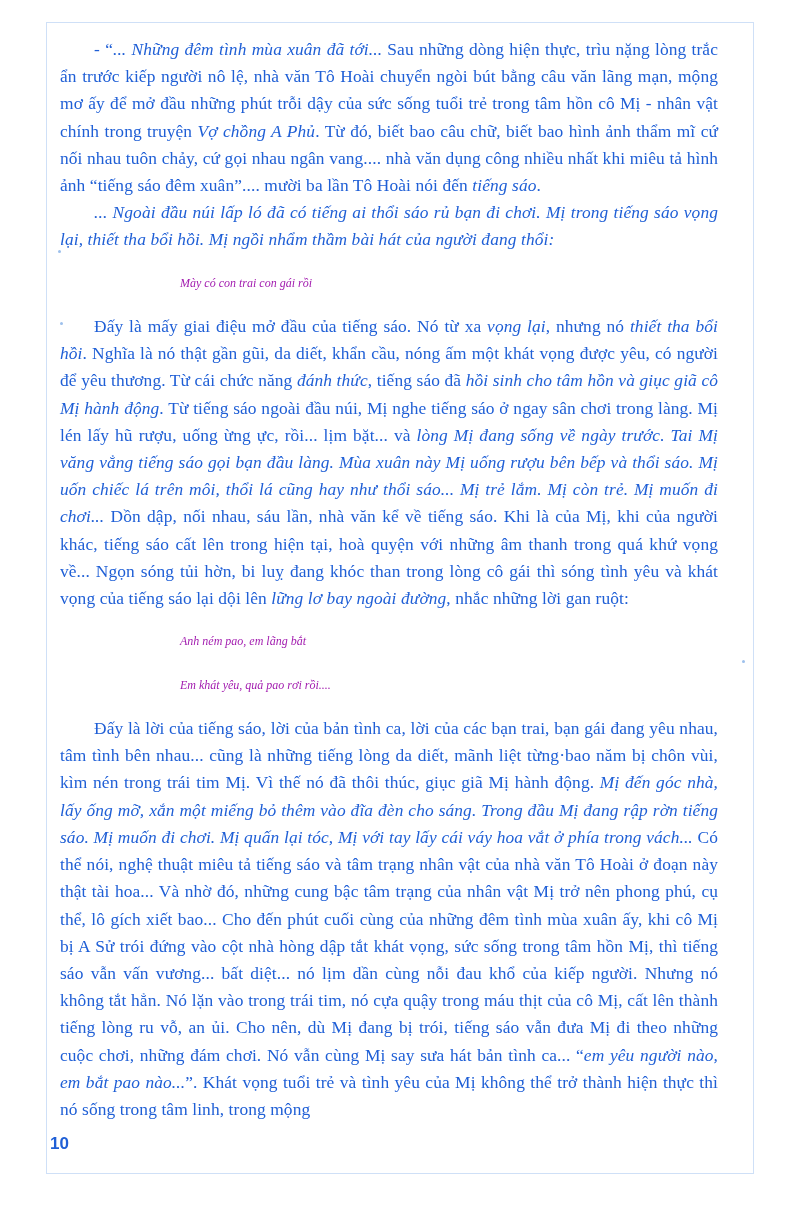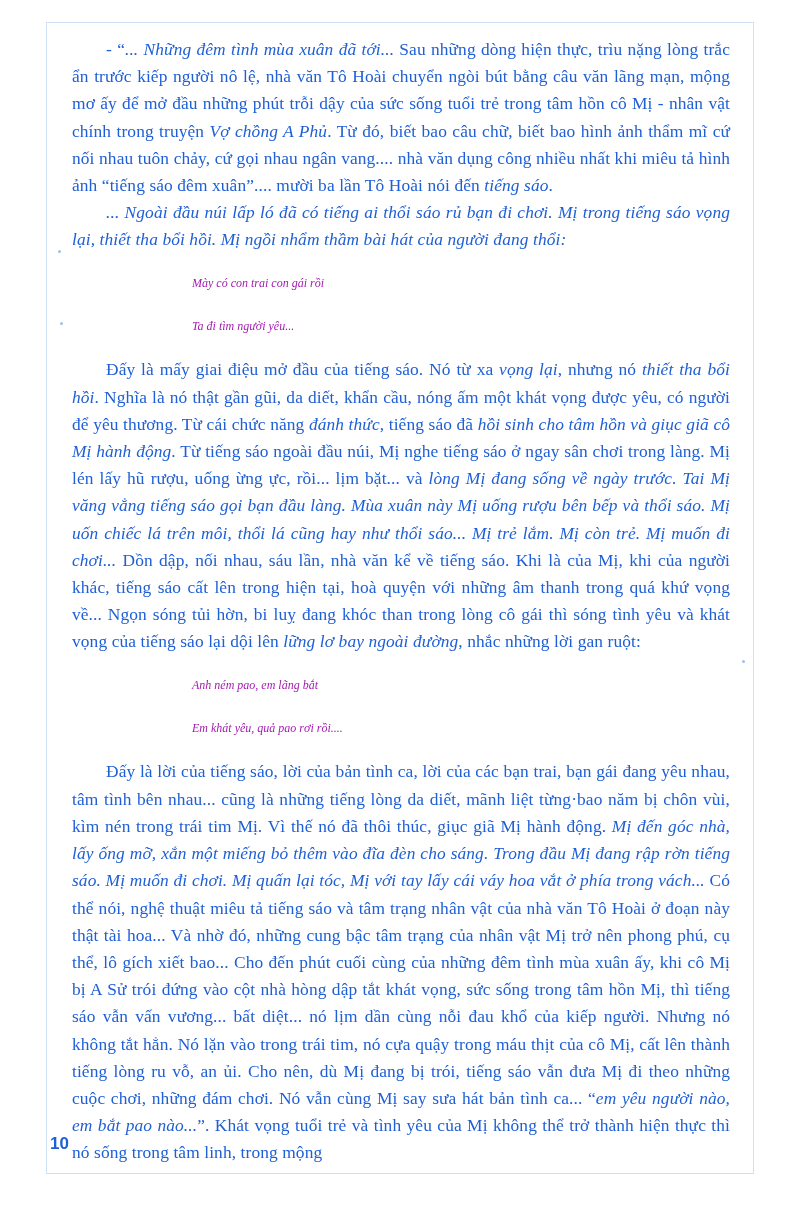--- a/index.html
+++ b/index.html
@@ -20,21 +20,21 @@
     position: absolute;
     left: 46px;
     top: 22px;
     width: 706px;
     height: 1150px;
     border: 1px solid #cfe0f7;
     pointer-events: none;
   }
   .content {
     position: absolute;
-    left: 72px;
+    left: 60px;
     top: 36px;
     width: 658px;
   }
   .para {
     margin: 0 0 0 0;
     font-size: 17.4px;
     line-height: 27.2px;
     text-align: justify;
     text-justify: inter-word;
     color: #1f5fd6;
@@ -87,21 +87,20 @@
   <span class="dot-left speck2"></span>
   <span class="dot-left speck3"></span>
 
   <div class="content">
 
     <p class="para indent" id="p1"><span>- “</span><span class="it">... Những đêm tình mùa xuân đã tới...</span><span> Sau những dòng hiện thực, trìu nặng lòng trắc ẩn trước kiếp người nô lệ, nhà văn Tô Hoài chuyển ngòi bút bằng câu văn lãng mạn, mộng mơ ấy để mở đầu những phút trỗi dậy của sức sống tuổi trẻ trong tâm hồn cô Mị - nhân vật chính trong truyện </span><span class="it">Vợ chồng A Phủ</span><span>. Từ đó, biết bao câu chữ, biết bao hình ảnh thẩm mĩ cứ nối nhau tuôn chảy, cứ gọi nhau ngân vang.... nhà văn dụng công nhiều nhất khi miêu tả hình ảnh “tiếng sáo đêm xuân”.... mười ba lần Tô Hoài nói đến </span><span class="it">tiếng sáo</span><span>.</span></p>
     <p class="para indent" id="p2"><span class="it">... Ngoài đầu núi lấp ló đã có tiếng ai thổi sáo rủ bạn đi chơi. Mị trong tiếng sáo vọng lại, thiết tha bổi hồi. Mị ngồi nhẩm thầm bài hát của người đang thổi:</span></p>
 
     <div class="verse-block" id="v1">
         <p class="verse">Mày có con trai con gái rồi</p>
-        <p class="verse">Ta đi tìm người yêu...</p>
       </div>
 
     <p class="para indent" id="p3"><span>Đấy là mấy giai điệu mở đầu của tiếng sáo. Nó từ xa </span><span class="it">vọng lại</span><span>, nhưng nó </span><span class="it">thiết tha bổi hồi</span><span>. Nghĩa là nó thật gần gũi, da diết, khẩn cầu, nóng ấm một khát vọng được yêu, có người để yêu thương. Từ cái chức năng </span><span class="it">đánh thức</span><span>, tiếng sáo đã </span><span class="it">hồi sinh cho tâm hồn và giục giã cô Mị hành động</span><span>. Từ tiếng sáo ngoài đầu núi, Mị nghe tiếng sáo ở ngay sân chơi trong làng. Mị lén lấy hũ rượu, uống ừng ực, rồi... lịm bặt... và </span><span class="it">lòng Mị đang sống về ngày trước. Tai Mị văng vẳng tiếng sáo gọi bạn đầu làng. Mùa xuân này Mị uống rượu bên bếp và thổi sáo. Mị uốn chiếc lá trên môi, thổi lá cũng hay như thổi sáo... Mị trẻ lắm. Mị còn trẻ. Mị muốn đi chơi...</span><span> Dồn dập, nối nhau, sáu lần, nhà văn kể về tiếng sáo. Khi là của Mị, khi của người khác, tiếng sáo cất lên trong hiện tại, hoà quyện với những âm thanh trong quá khứ vọng về... Ngọn sóng tủi hờn, bi luỵ đang khóc than trong lòng cô gái thì sóng tình yêu và khát vọng của tiếng sáo lại dội lên </span><span class="it">lững lơ bay ngoài đường</span><span>, nhắc những  lời gan ruột:</span></p>
 
     <div class="verse-block" id="v2">
         <p class="verse">Anh ném pao, em lãng bắt</p>
         <p class="verse">Em khát yêu, quả pao rơi rồi....</p>
       </div>
 
     <p class="para indent" id="p4"><span>Đấy là lời của tiếng sáo, lời của bản tình ca, lời của các bạn trai, bạn gái đang yêu nhau, tâm tình bên nhau... cũng là những tiếng lòng da diết, mãnh liệt từng·bao năm bị chôn vùi, kìm nén trong trái tim Mị. Vì thế nó đã thôi thúc, giục giã Mị hành động. </span><span class="it">Mị đến góc nhà, lấy ống mỡ, xắn một miếng bỏ thêm vào đĩa đèn cho sáng. Trong đầu Mị đang rập rờn tiếng sáo. Mị muốn đi chơi. Mị quấn lại tóc, Mị với tay lấy cái váy hoa vắt ở phía trong vách...</span><span> Có thể nói, nghệ thuật miêu tả tiếng sáo và tâm trạng nhân vật của nhà văn Tô Hoài ở đoạn này thật tài hoa... Và nhờ đó, những cung bậc tâm trạng của nhân vật Mị trở nên phong phú, cụ thể, lô gích xiết bao... Cho đến phút cuối cùng của những đêm tình mùa xuân ấy, khi cô Mị bị A Sử trói đứng vào cột nhà hòng dập tắt khát vọng, sức sống trong tâm hồn Mị, thì tiếng sáo vẫn vấn vương... bất diệt... nó lịm dần cùng nỗi đau khổ của kiếp người. Nhưng nó không  tắt hẳn. Nó lặn vào trong trái tim, nó cựa quậy trong máu thịt của cô Mị, cất lên thành tiếng lòng ru vỗ, an ủi. Cho nên, dù Mị đang bị trói, tiếng sáo vẫn đưa Mị đi theo những cuộc chơi, những đám chơi. Nó vẫn cùng Mị say sưa hát bản tình ca... “</span><span class="it">em yêu người nào, em bắt pao nào...</span><span>”. Khát vọng tuổi trẻ và tình yêu của Mị không thể trở thành hiện thực thì nó sống trong tâm linh, trong mộng</span></p>

